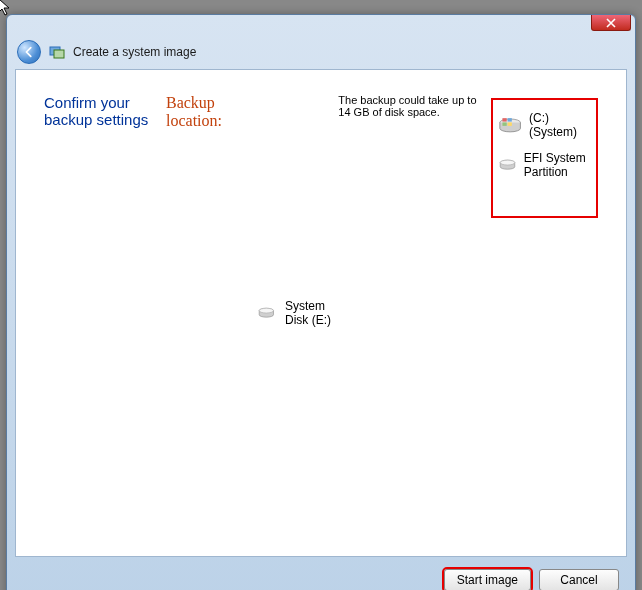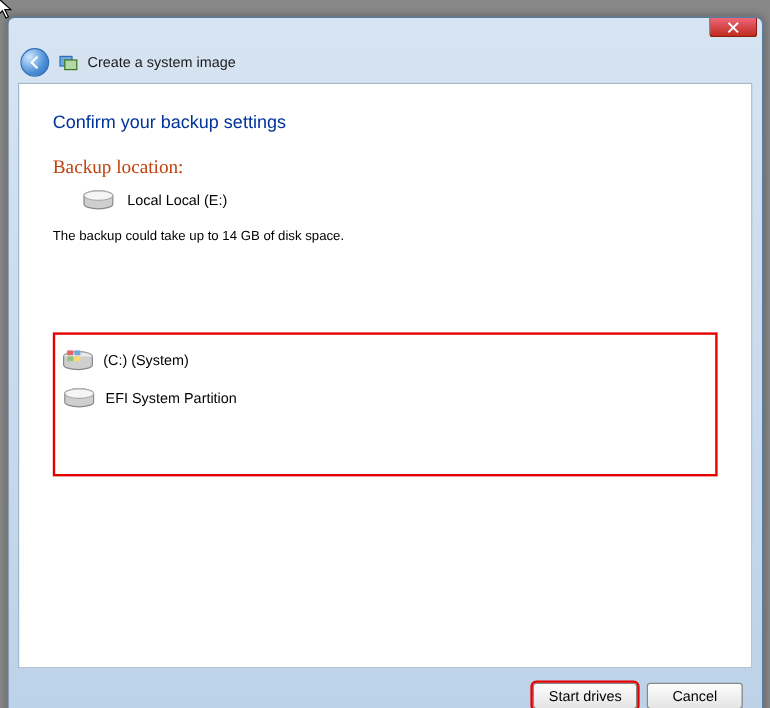--- a/index.html
+++ b/index.html
@@ -67,21 +67,21 @@
     }
     .app-title { color: #1a1a1a; font-size: 12px; }
     .content {
       flex: 1;
       background: #fff;
       margin: 0 8px;
       border: 1px solid #9fb6cf;
       padding: 24px 28px 10px 28px;
       position: relative;
       display: flex;
-      flex-direction: column;
+      flex-direction: row;
     }
     .heading {
       color: #003399;
       font-size: 15px;
       margin-bottom: 20px;
     }
     .label { color: #c2410c; font-size: 16px; margin-bottom: 8px; font-family: Liberation Serif, serif; }
     .loc-row {
       display: flex; align-items: center; gap: 10px;
       padding-left: 24px; margin-bottom: 14px;
@@ -158,21 +158,21 @@
   <div class="content">
     <div class="heading">Confirm your backup settings</div>
 
     <div class="label">Backup location:</div>
     <div class="loc-row">
       <svg class="drive-icon" viewBox="0 0 28 20">
         <ellipse cx="14" cy="6" rx="12" ry="4" fill="#e8e8e8" stroke="#999"></ellipse>
         <path d="M2 6 L2 13 A12 4 0 0 0 26 13 L26 6" fill="#cfcfcf" stroke="#888"></path>
         <ellipse cx="14" cy="6" rx="12" ry="4" fill="#f5f5f5" stroke="#aaa"></ellipse>
       </svg>
-      <span>Local Local (E:)</span>
+      <span>System Disk (E:)</span>
     </div>
 
     <div class="info-text">The backup could take up to 14 GB of disk space.</div>
 
     <div class="spacer"></div>
 
 
     <div class="drives-box">
       <div class="drive-row">
         <svg class="win-drive-icon" viewBox="0 0 26 20">
@@ -190,16 +190,16 @@
           <ellipse cx="14" cy="6" rx="12" ry="4" fill="#e8e8e8" stroke="#999"></ellipse>
           <path d="M2 6 L2 13 A12 4 0 0 0 26 13 L26 6" fill="#cfcfcf" stroke="#888"></path>
           <ellipse cx="14" cy="6" rx="12" ry="4" fill="#f5f5f5" stroke="#aaa"></ellipse>
         </svg>
         <span>EFI System Partition</span>
       </div>
     </div>
   </div>
 
   <div class="footer">
-    <button class="btn btn-primary">Start drives</button>
+    <button class="btn btn-primary">Start image</button>
     <button class="btn">Cancel</button>
   </div>
 </div>
 
 </body></html>

